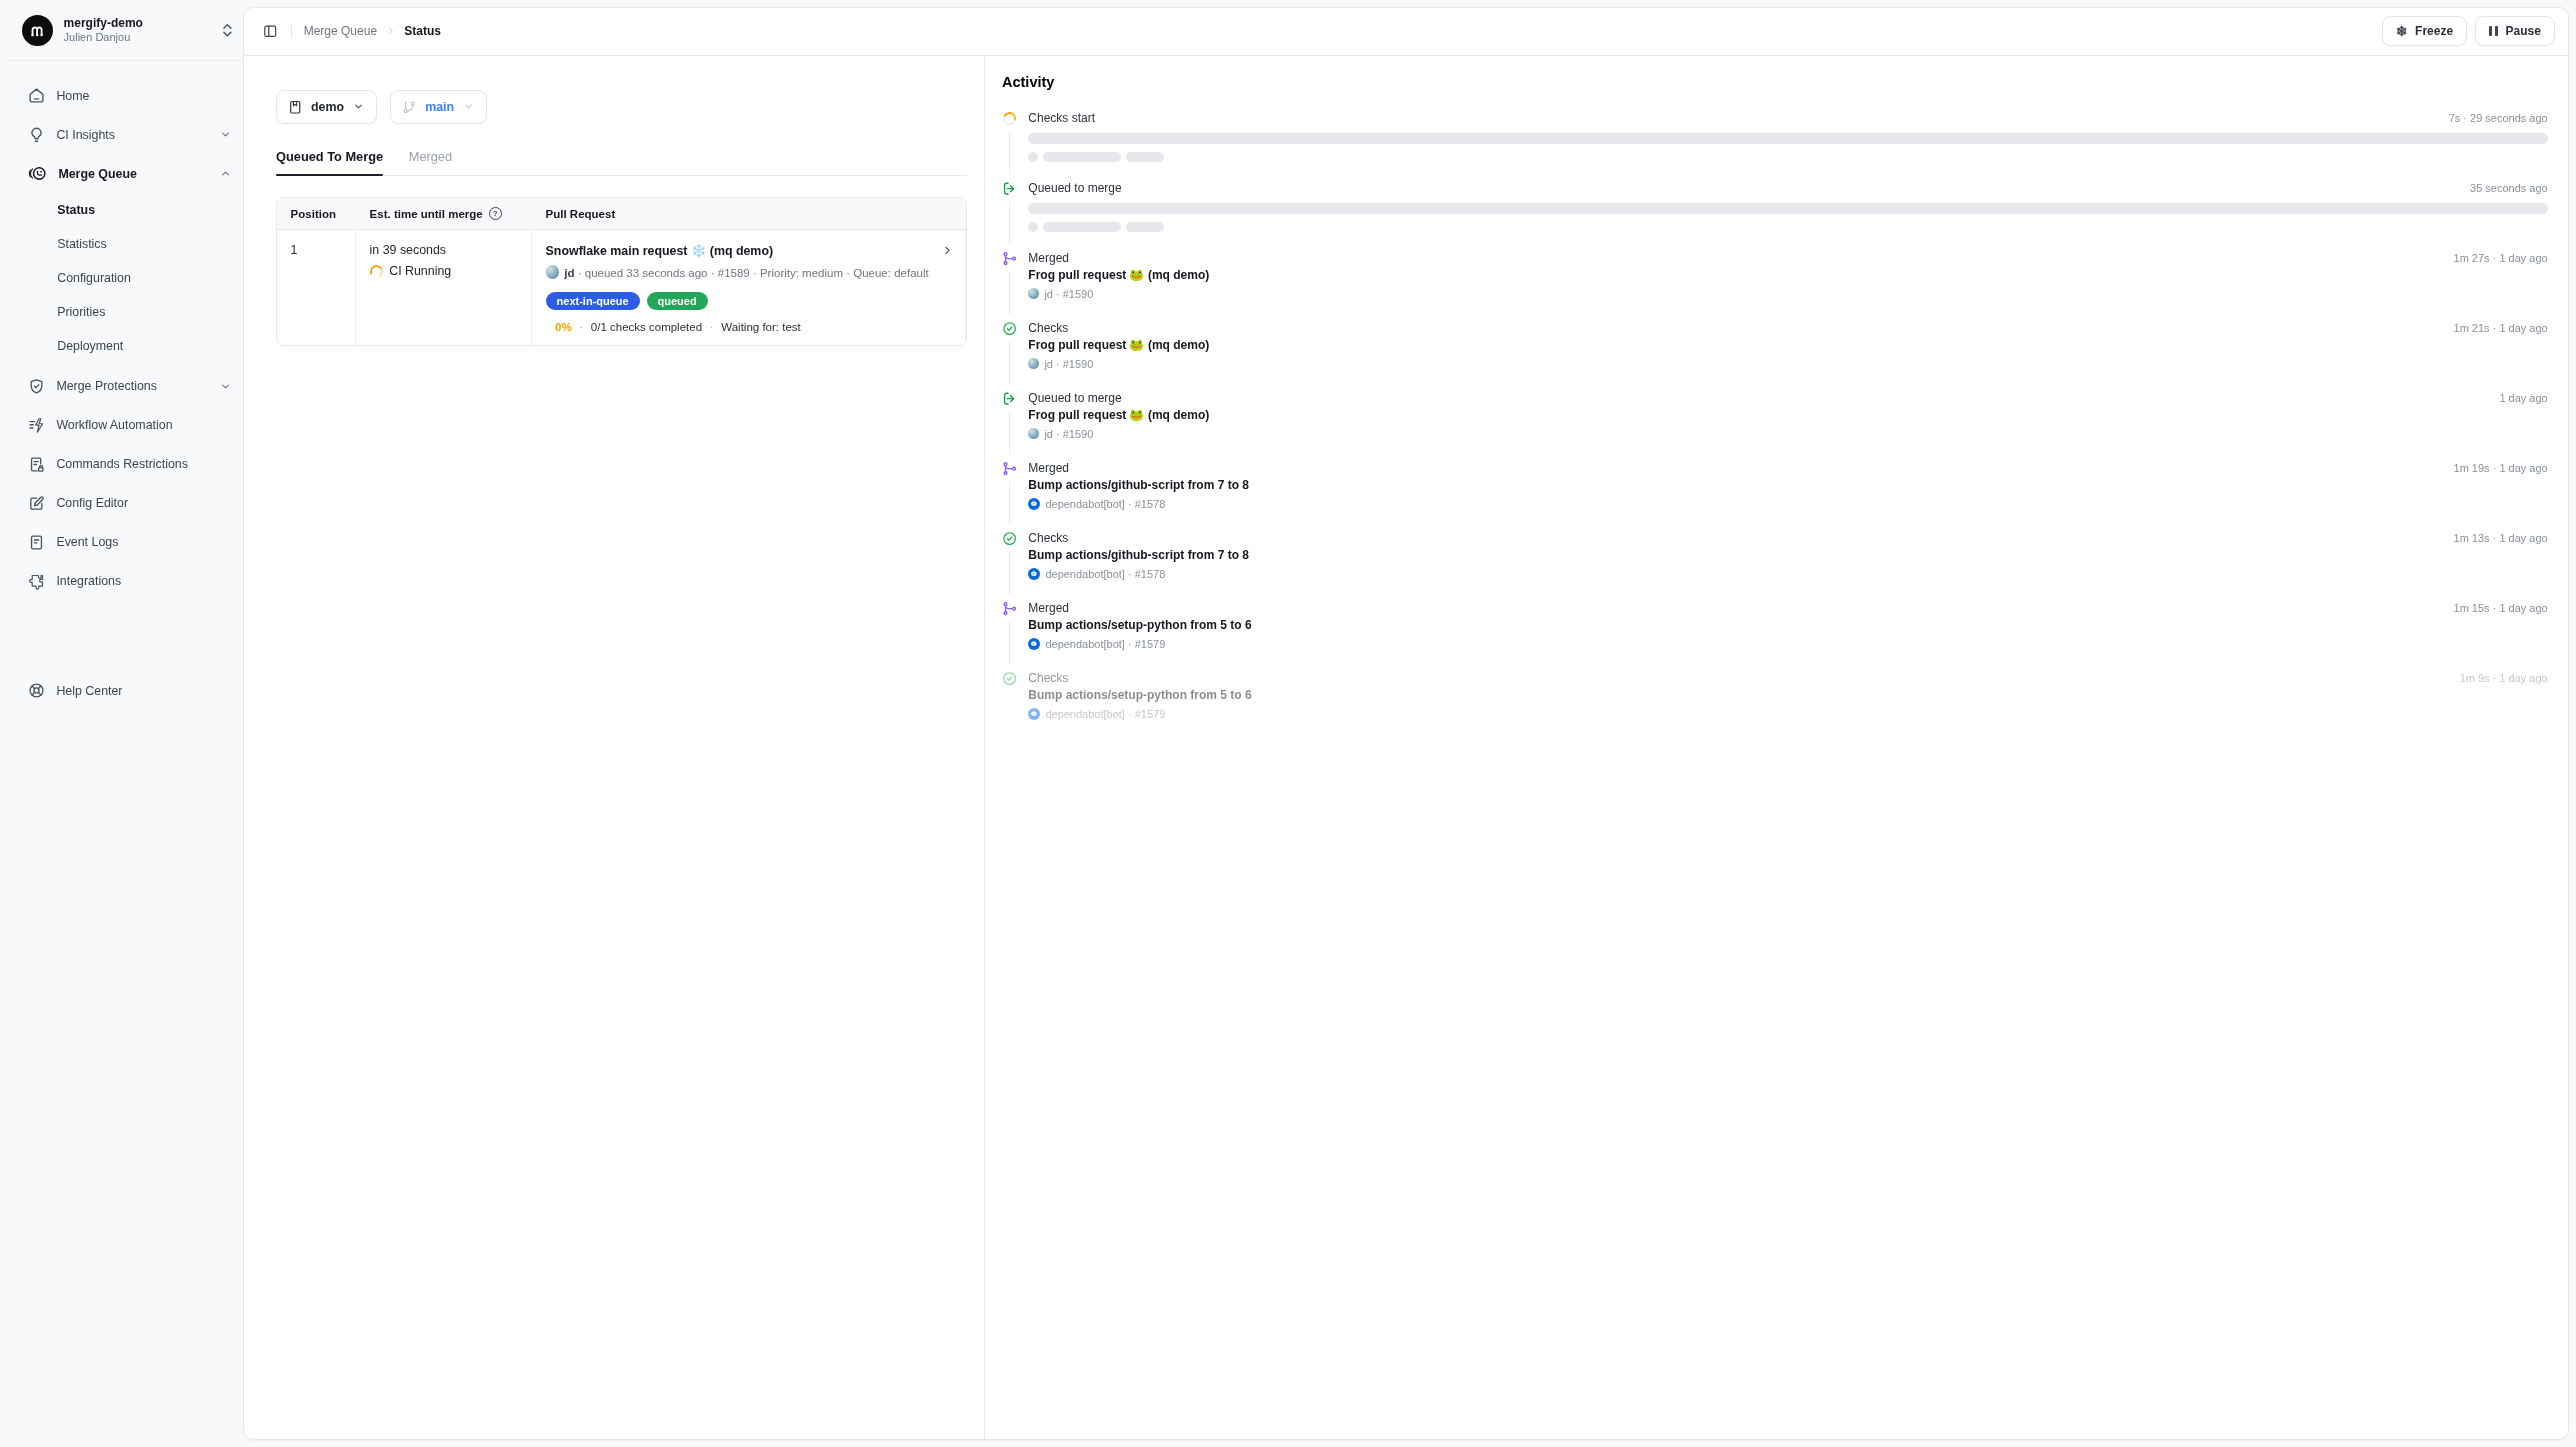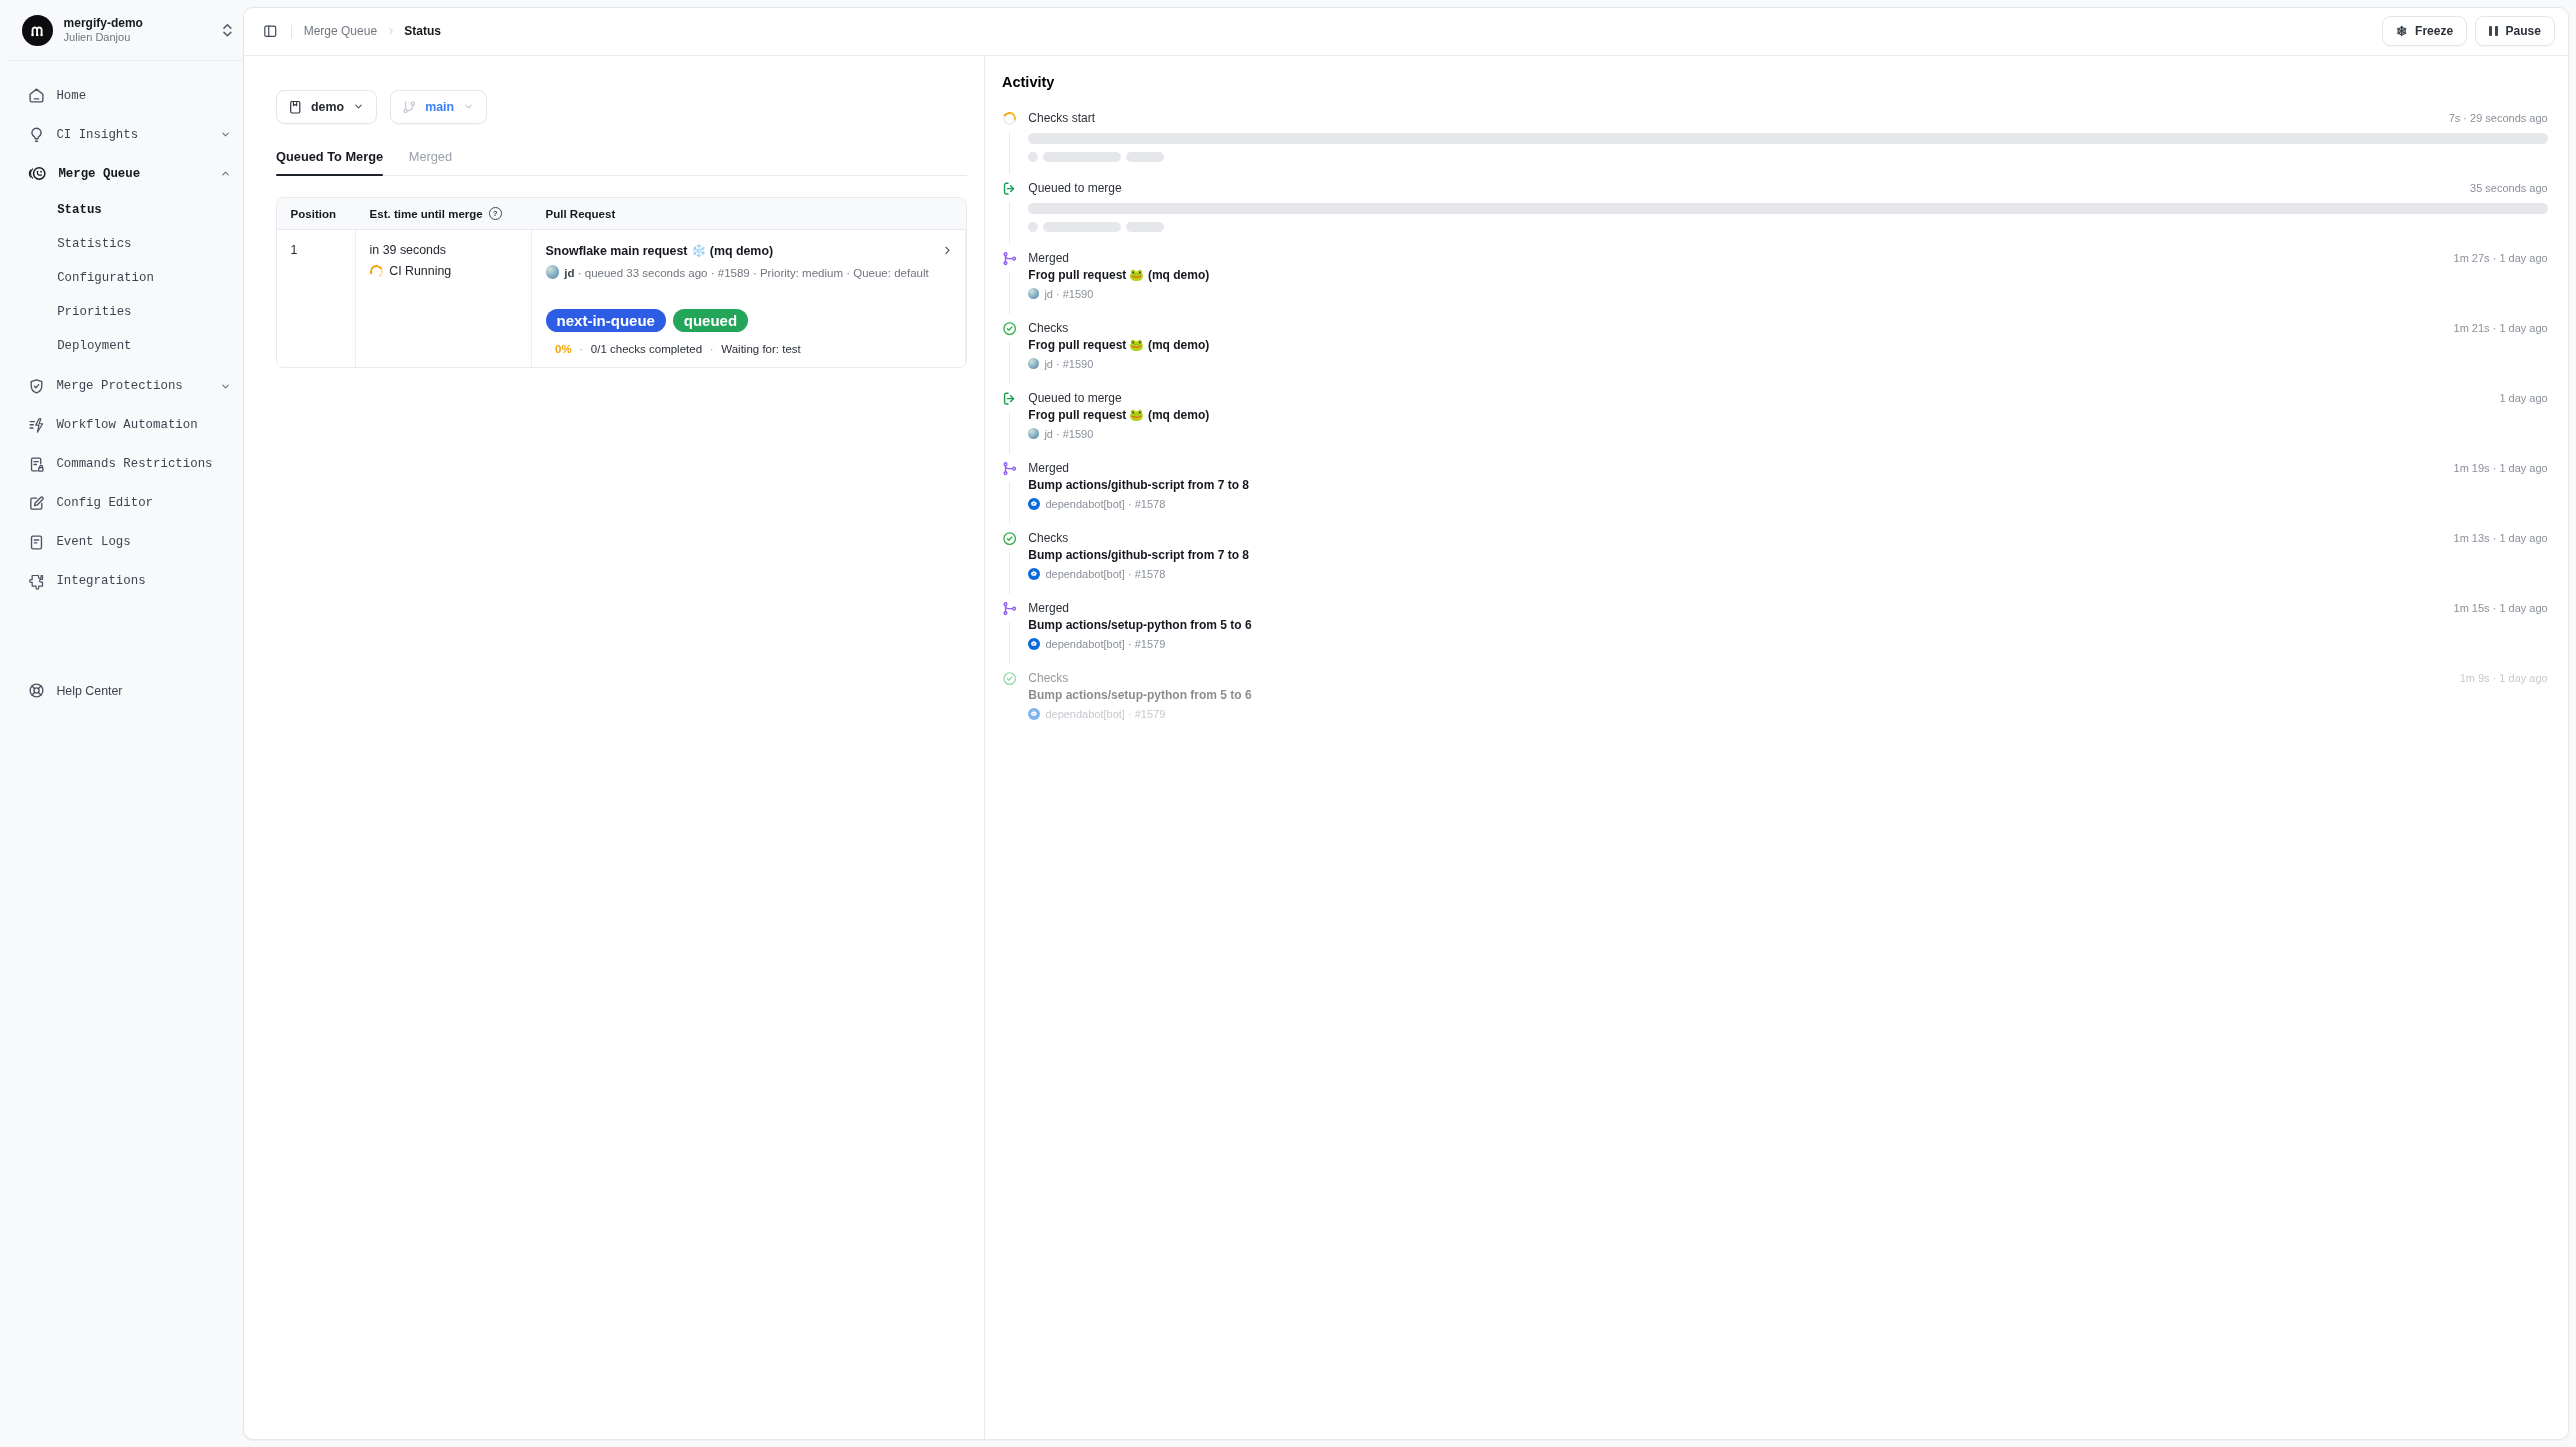--- a/index.html
+++ b/index.html
@@ -12,21 +12,21 @@
   svg { display:block; }
 
   
   .sidebar { position:absolute; left:8px; top:0; width:243px; height:724px; background:#f8f9fb; }
   .account { display:flex; align-items:center; gap:11px; padding:14.5px 13.6px 13.6px 13.6px; border-bottom:0.9px solid #ecedf0; height:61px; }
   .logo { width:31px; height:31px; border-radius:50%; background:#0d0d0f; color:#fff; display:flex; align-items:center; justify-content:center; flex:none; }
   .acct-names { flex:1; min-width:0; }
   .acct-ws { font-weight:700; font-size:12px; color:#15181e; line-height:14.5px;}
   .acct-user { font-size:11px; color:#70767f; line-height:14.5px; }
   .acct-chevrons { color:#5c6370; padding:3.4px; }
-  nav.side-nav { padding:15.3px 10.2px 0 10.2px;font-family:Liberation Mono, monospace; }
+  nav.side-nav { padding:15.3px 10.2px 0 10.2px; }
   .nav-item { display:flex; align-items:center; gap:11px; padding:0 10.2px; height:39px; border-radius:6.8px; color:#3d4450; cursor:pointer; }
   .nav-item .nav-ic { color:#4a5361; flex:none; }
   .nav-item .lbl { font-size:12.4px; flex:1; }
   .nav-item.bold .lbl { font-weight:700; color:#15181e; }
   .nav-item .chev { color:#6b7280; }
   .sub-nav { padding:0 0 3.4px 0; }
   .sub-item { display:flex; align-items:center; height:34px; padding-left:39px; border-radius:6.8px; font-size:12.4px; color:#3d4450; cursor:pointer; }
   .sub-item.active { font-weight:700; color:#15181e; }
   .side-bottom { position:absolute; left:10.2px; right:10.2px; bottom:13.6px; }
 
@@ -84,21 +84,21 @@
   .spinner { width:12.8px; height:12.8px; border-radius:50%; border:2.2px solid transparent;
     border-top-color:#f5a408; border-left-color:#f5a408; border-right-color:#f5a40855; transform:rotate(18deg); }
   .ci-lbl { font-size:12.4px; color:#23272e; }
   .pr-title { font-size:12.4px; font-weight:700; color:#15181e; padding-right:34px; }
   .pr-meta { margin-top:6px; font-size:11.5px; color:#70767f; line-height:18px; max-width:392px; }
   .pr-meta .avatar { vertical-align:-1.7px; margin-right:5.1px; }
   .pr-meta .author { color:#3d4450; font-weight:600; }
   .avatar { display:inline-block; width:13.6px; height:13.6px; border-radius:50%;
     background:radial-gradient(circle at 32% 30%, #cfe3d8 0%, #8fb6c9 45%, #4f7d9b 100%); }
   .labels { display:flex; gap:6.8px; margin-top:9.4px; }
-  .pill { color:#fff; font-size:15px; font-weight:600; padding:3px 11px; border-radius:852px;margin-top:17px; }
+  .pill { color:#fff; font-size:11px; font-weight:600; padding:3px 11px; border-radius:852px; }
   .checks-line { display:flex; align-items:center; gap:7.7px; margin-top:11px; margin-left:9.4px; font-size:11.5px; color:#2b3039; }
   .pct { color:#f5a408; font-weight:600; }
   .mdot { color:#9aa1ab; }
   .row-chev { position:absolute; top:13.6px; right:12px; color:#3f4753; cursor:pointer; }
 
   
   .activity { position:absolute; top:0; right:0; bottom:0; left:740px; border-left:0.9px solid #e9eaee;
     padding:18px 20.5px 0 17px; overflow:hidden; background:#fff; }
   .act-title { font-size:14.5px; font-weight:700; color:#000000; }
   .events { margin-top:21px; position:relative; }

